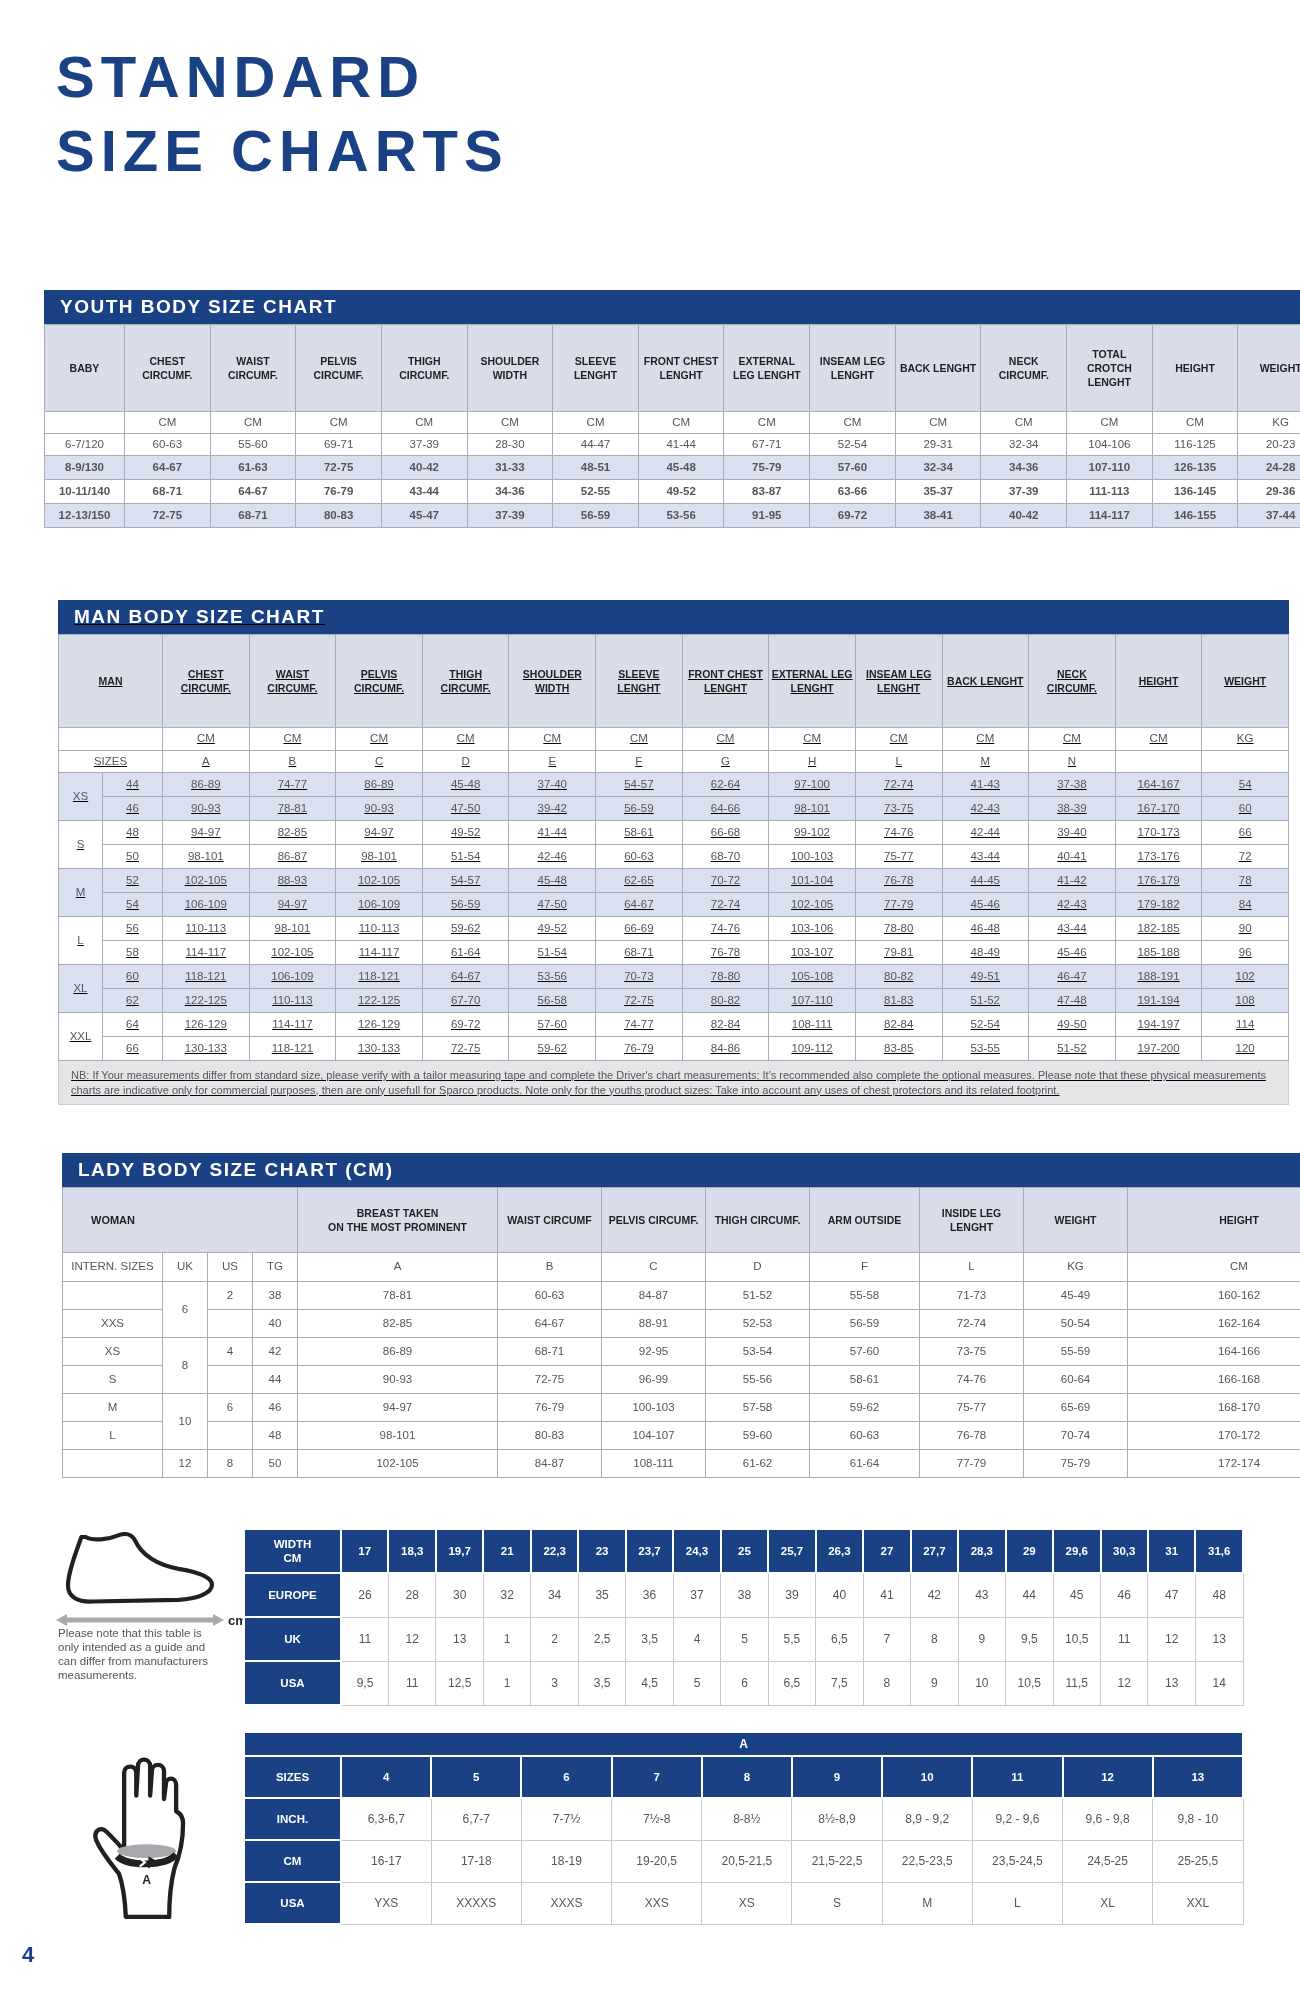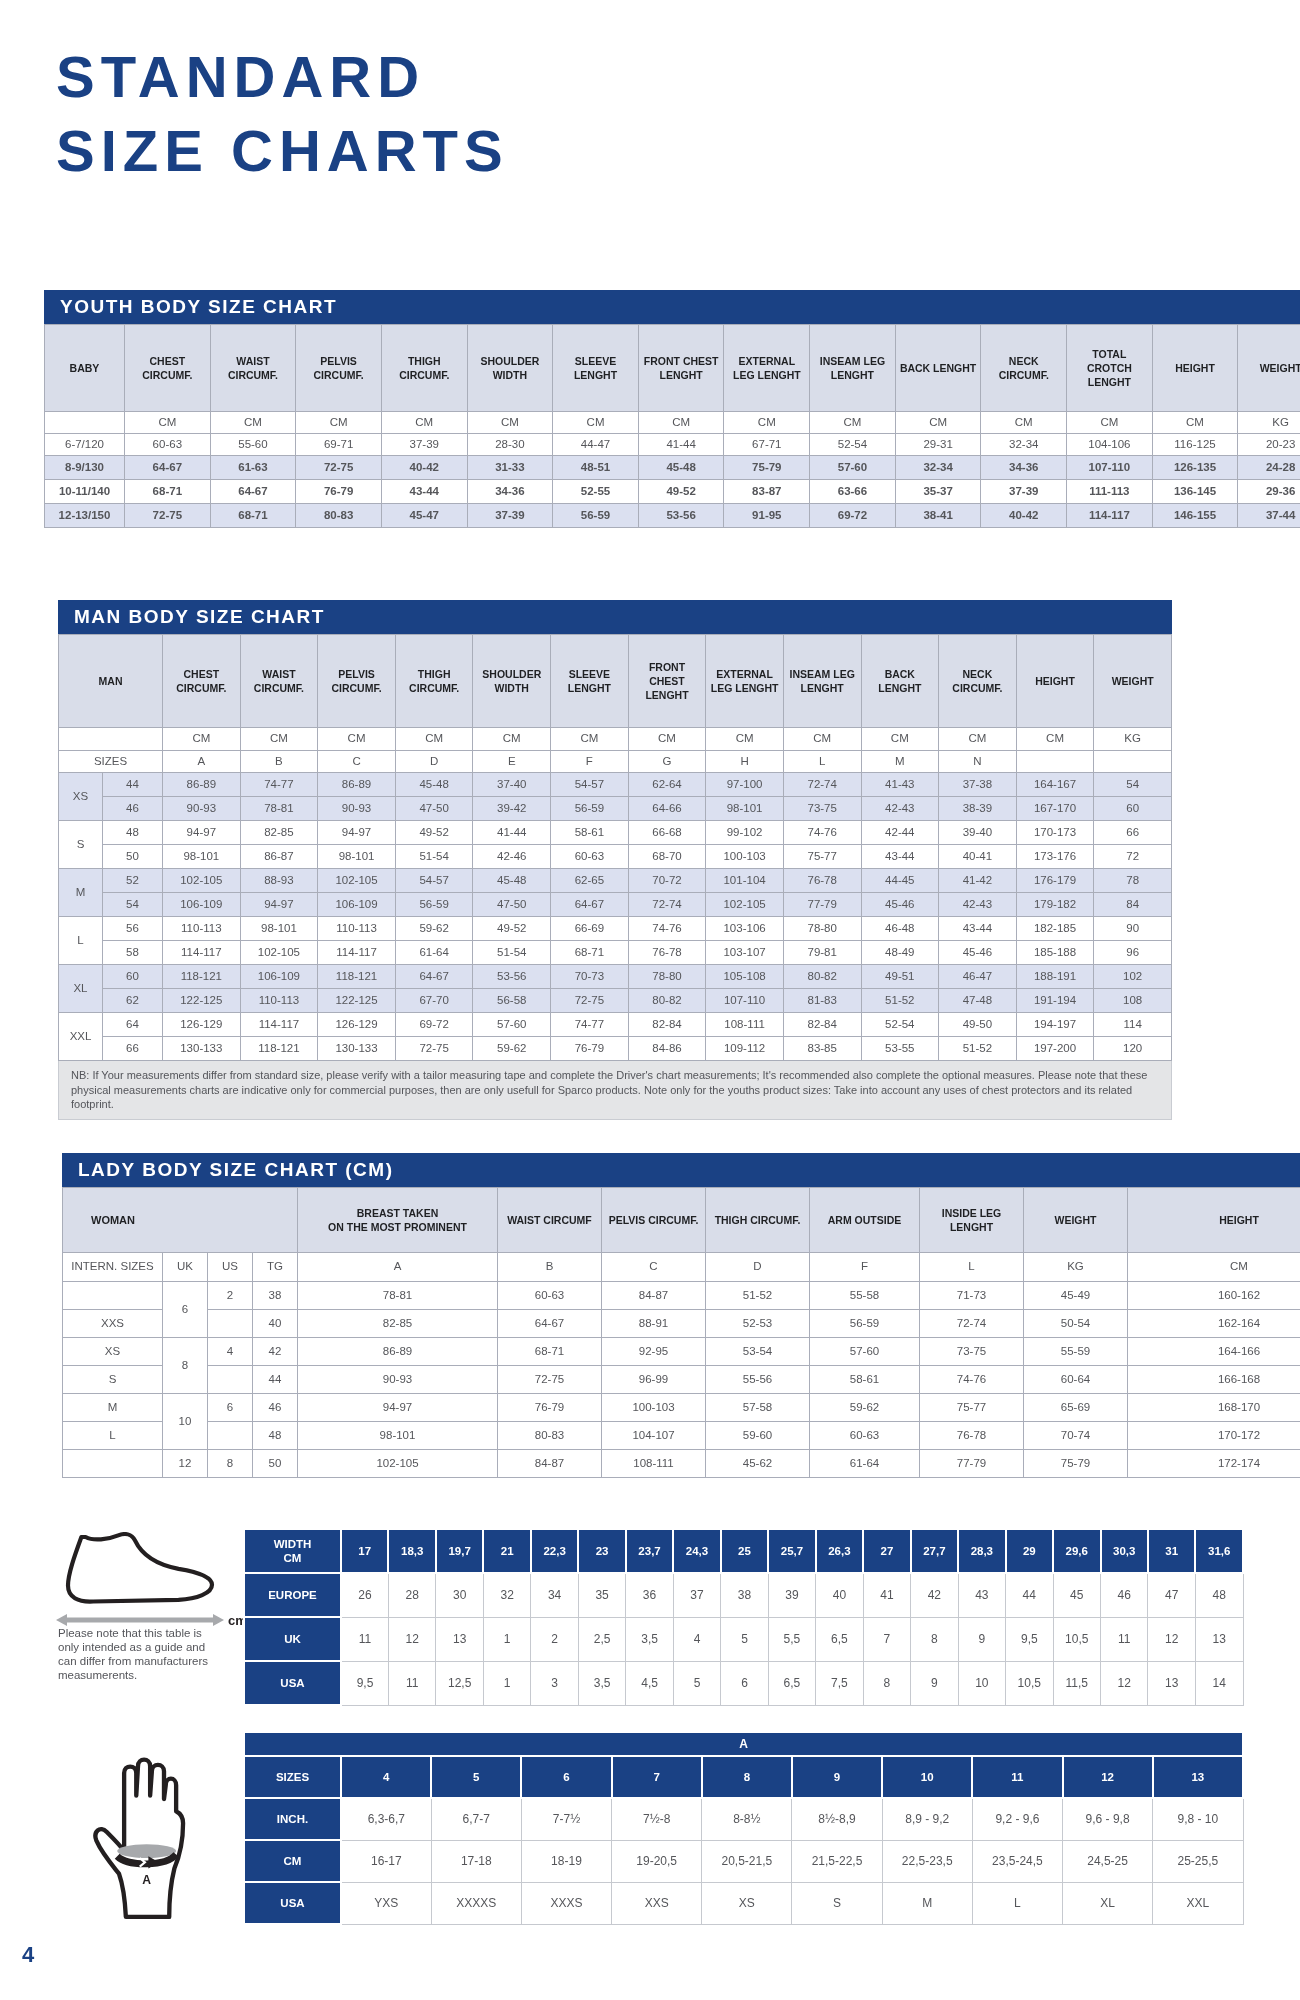--- a/index.html
+++ b/index.html
@@ -20,21 +20,21 @@
          padding:0 2px;line-height:1.2;vertical-align:middle;overflow:hidden;}
   .sc td.h{background:#d9dde9;color:#1f2023;font-weight:bold;font-size:10.5px;line-height:1.35;}
   .sc td.woman{text-align:left;padding-left:28px;font-size:11px;}
 
   #youth{position:absolute;left:44px;top:290px;width:1280px;}
   .youth tr:nth-child(1) td{height:86px;}
   .youth tr:nth-child(2) td,.youth tr:nth-child(3) td{height:21px;}
   .youth tr:nth-child(n+4) td{height:23px;font-weight:bold;}
   .youth tr:nth-child(4) td,.youth tr:nth-child(6) td{background:#dbe0f0;}
 
-  #man{position:absolute;left:58px;top:600px;width:1114px;}
+  #man{position:absolute;left:58px;top:600px;width:1231px;text-decoration:underline;}
   .man tr:nth-child(1) td{height:92px;}
   .man tr:nth-child(2) td{height:22px;}
   .man tr:nth-child(3) td{height:21px;}
   .man tr:nth-child(n+4) td{height:23px;}
   .man tr:nth-child(4) td,.man tr:nth-child(5) td,
   .man tr:nth-child(8) td,.man tr:nth-child(9) td,
   .man tr:nth-child(12) td,.man tr:nth-child(13) td{background:#dbe0f0;}
 
   .nb-note{background:#e4e5e7;color:#54555a;font-size:11px;line-height:14.5px;
            padding:7px 12px;border:1px solid #c9ccd2;border-top:none;}
@@ -574,21 +574,21 @@
             <td>170-172</td>
           </tr>
           <tr>
             <td></td>
             <td>12</td>
             <td>8</td>
             <td>50</td>
             <td>102-105</td>
             <td>84-87</td>
             <td>108-111</td>
-            <td>45-62</td>
+            <td>61-62</td>
             <td>61-64</td>
             <td>77-79</td>
             <td>75-79</td>
             <td>172-174</td>
           </tr>
         </tbody>
     </table>
   </div>
 
   <div id="shoe-fig">

